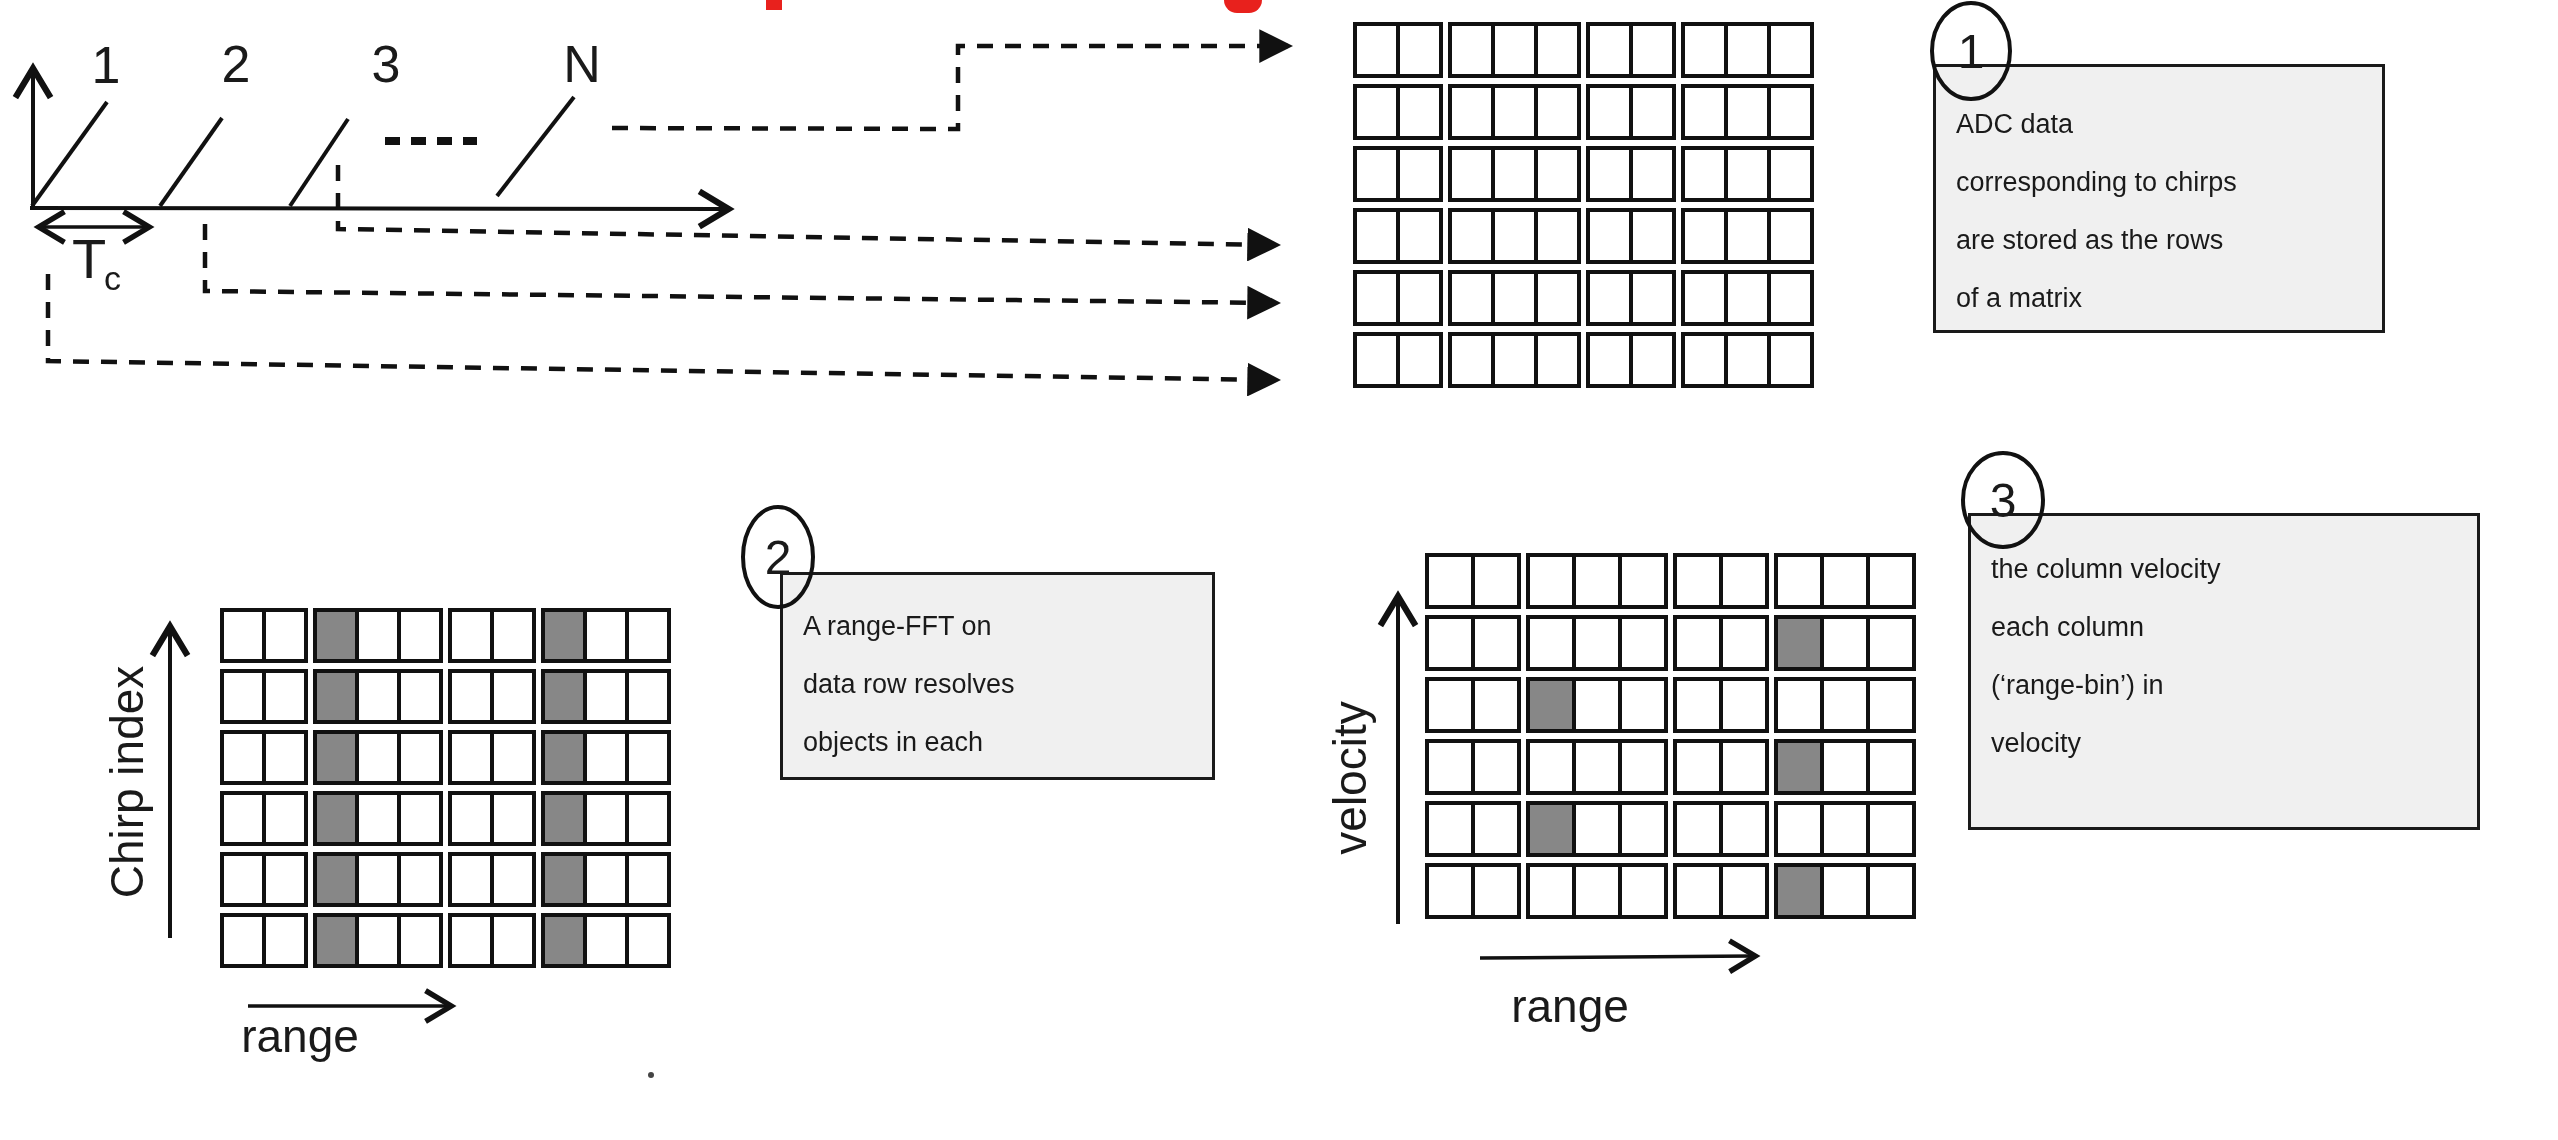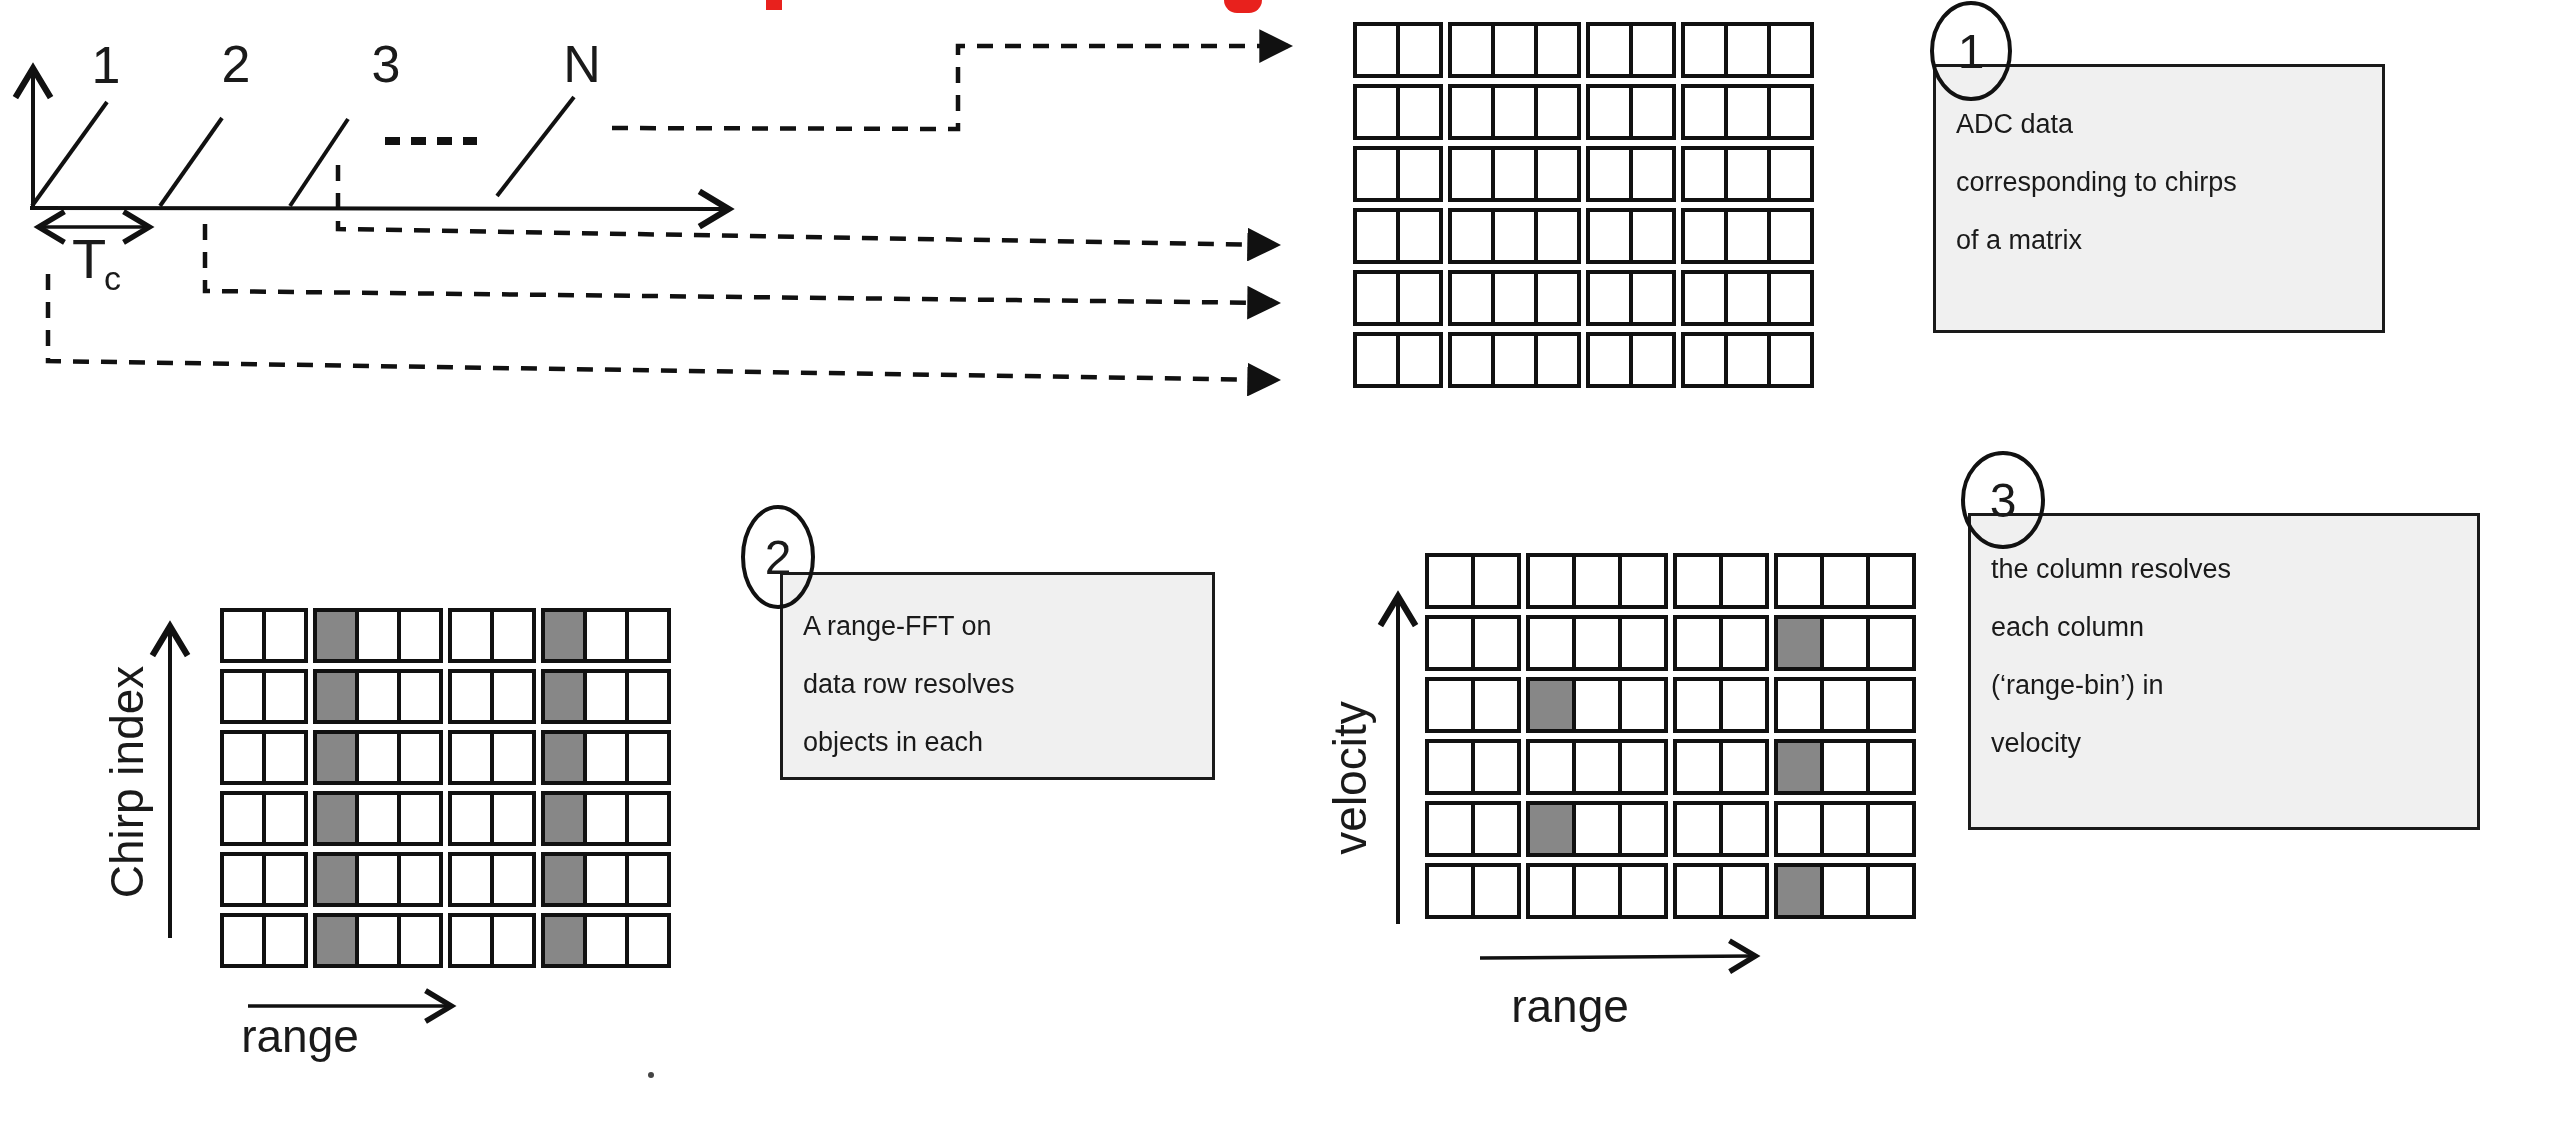--- a/index.html
+++ b/index.html
@@ -20,31 +20,32 @@
 <body>
 
 <div id="canvas">
 
   <div class="frag" style="left: 766px; top: 0px; width: 16px; height: 10px; background: rgb(232, 33, 29);"></div>
   <div class="frag" style="left: 1224px; top: 0px; width: 38px; height: 13px; border-radius: 0px 0px 18px 18px; background: rgb(232, 33, 29);"></div>
 
   <div class="notebox" style="left: 1933px; top: 64px; width: 452px; height: 269px; background: rgb(240, 240, 240);">
     <div class="line">ADC data</div>
     <div class="line">corresponding to chirps</div>
+    <div class="line">are stored as the rows</div>
     <div class="line">of a matrix</div>
   </div>
 
   <div class="notebox" style="left: 780px; top: 572px; width: 435px; height: 208px; padding-top: 22px; background: rgb(240, 240, 240);">
     <div class="line">A range-FFT on</div>
     <div class="line">data row resolves</div>
     <div class="line">objects in each</div>
   </div>
 
   <div class="notebox" style="left: 1968px; top: 513px; width: 512px; height: 317px; padding-top: 24px; background: rgb(240, 240, 240);">
-    <div class="line">the column resolves</div>
+    <div class="line">the column velocity</div>
     <div class="line">each column</div>
     <div class="line">(‘range-bin’) in</div>
     <div class="line">velocity</div>
   </div>
 
   <div class="matrix" style="left: 1353px; top: 22px;">
       <div class="mrow" style="margin-bottom: 6px;">
         <div class="mgrp" style="margin-right: 5px;">
           <div class="mcell" style="width: 43px; height: 52px;"></div>
           <div class="mcell" style="width: 43px; height: 52px;"></div>

